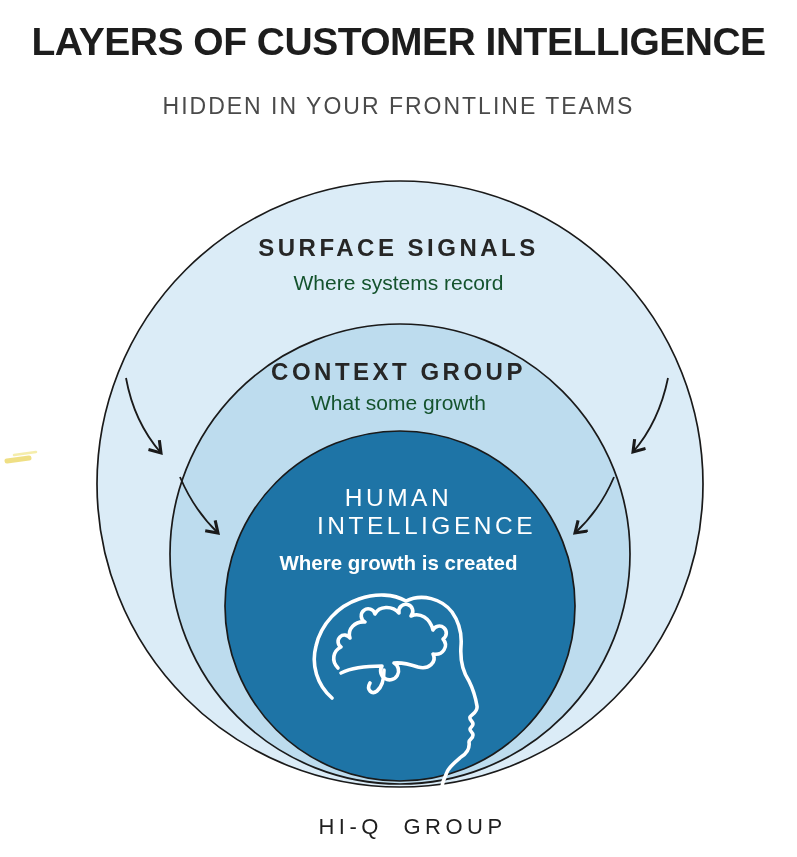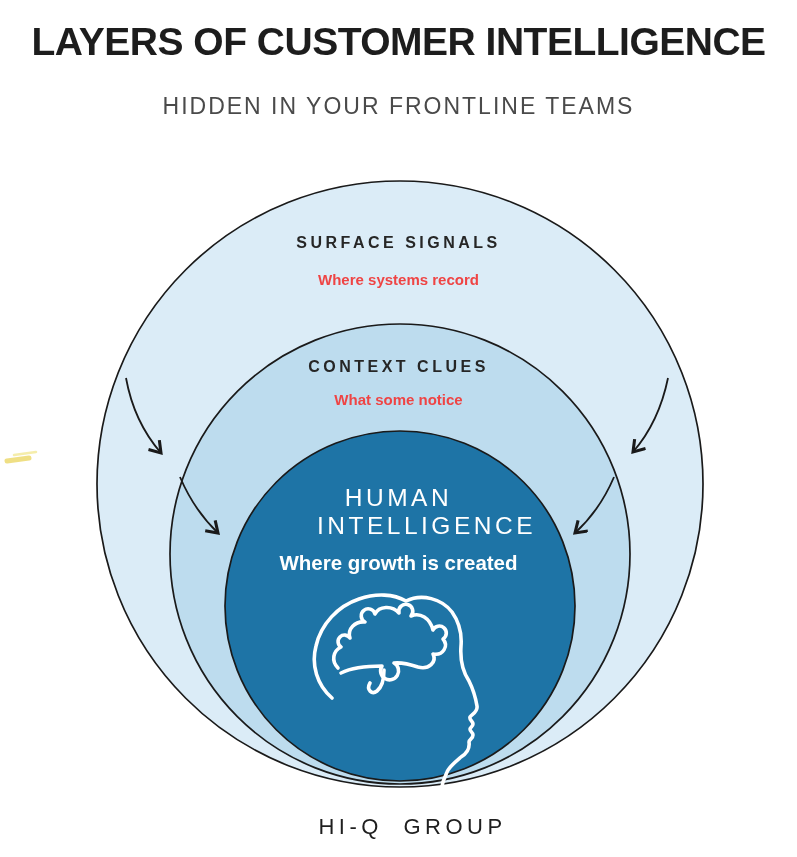--- a/index.html
+++ b/index.html
@@ -5,22 +5,22 @@
   html,body{margin:0;padding:0;}
   body{
     width:797px;height:857px;position:relative;background:#ffffff;
     font-family:"Liberation Sans", sans-serif;overflow:hidden;
   }
   .stage{position:absolute;left:0;top:0;width:797px;height:857px;}
   svg{position:absolute;left:0;top:0;}
   .txt{position:absolute;left:0;width:797px;text-align:center;white-space:nowrap;}
   .title{top:20px;font-size:39px;font-weight:700;letter-spacing:-0.5px;color:#1d1d1d;}
   .subtitle{top:93px;font-size:23px;font-weight:400;letter-spacing:2px;color:#4a4a4a;}
-  .layer-label{font-size:16px;font-weight:700;letter-spacing:3.5px;color:#262626;}
-  .layer-sub{font-size:15px;font-weight:700;color:#ef4444;}
+  .layer-label{font-size:24px;font-weight:700;letter-spacing:3.5px;color:#262626;}
+  .layer-sub{font-size:21px;font-weight:400;color:#14532d;}
   .l1-label{top:234px;}
   .l1-sub{top:271px;}
   .l2-label{top:358px;}
   .l2-sub{top:391px;}
   .l3-line{font-size:24.5px;font-weight:400;letter-spacing:3.5px;color:#ffffff;}
   .l3-line1{top:484px;}
   .l3-line2{top:512px;padding-left:28px;}
   .l3-sub{top:551px;font-size:20.5px;color:#ffffff;font-weight:700;}
   .footer{top:814px;font-size:22px;font-weight:400;letter-spacing:4.5px;word-spacing:10px;color:#1f1f1f;margin-left:14px;}
 </style>
@@ -95,21 +95,21 @@
       <path d="M14,455 L36,452" stroke="#f2e896" stroke-width="2.5" opacity="0.8" fill="none"></path>
     </g>
   </svg>
 
   <div class="txt title">LAYERS OF CUSTOMER INTELLIGENCE</div>
   <div class="txt subtitle">HIDDEN IN YOUR FRONTLINE TEAMS</div>
 
   <div class="txt layer-label l1-label">SURFACE SIGNALS</div>
   <div class="txt layer-sub l1-sub">Where systems record</div>
 
-  <div class="txt layer-label l2-label">CONTEXT CLUES</div>
-  <div class="txt layer-sub l2-sub">What some notice</div>
+  <div class="txt layer-label l2-label">CONTEXT GROUP</div>
+  <div class="txt layer-sub l2-sub">What some growth</div>
 
   <div class="txt l3-line l3-line1">HUMAN</div>
   <div class="txt l3-line l3-line2">INTELLIGENCE</div>
   <div class="txt l3-sub">Where growth is created</div>
 
   <div class="txt footer">HI-Q GROUP</div>
 </div>
 
 </body></html>

